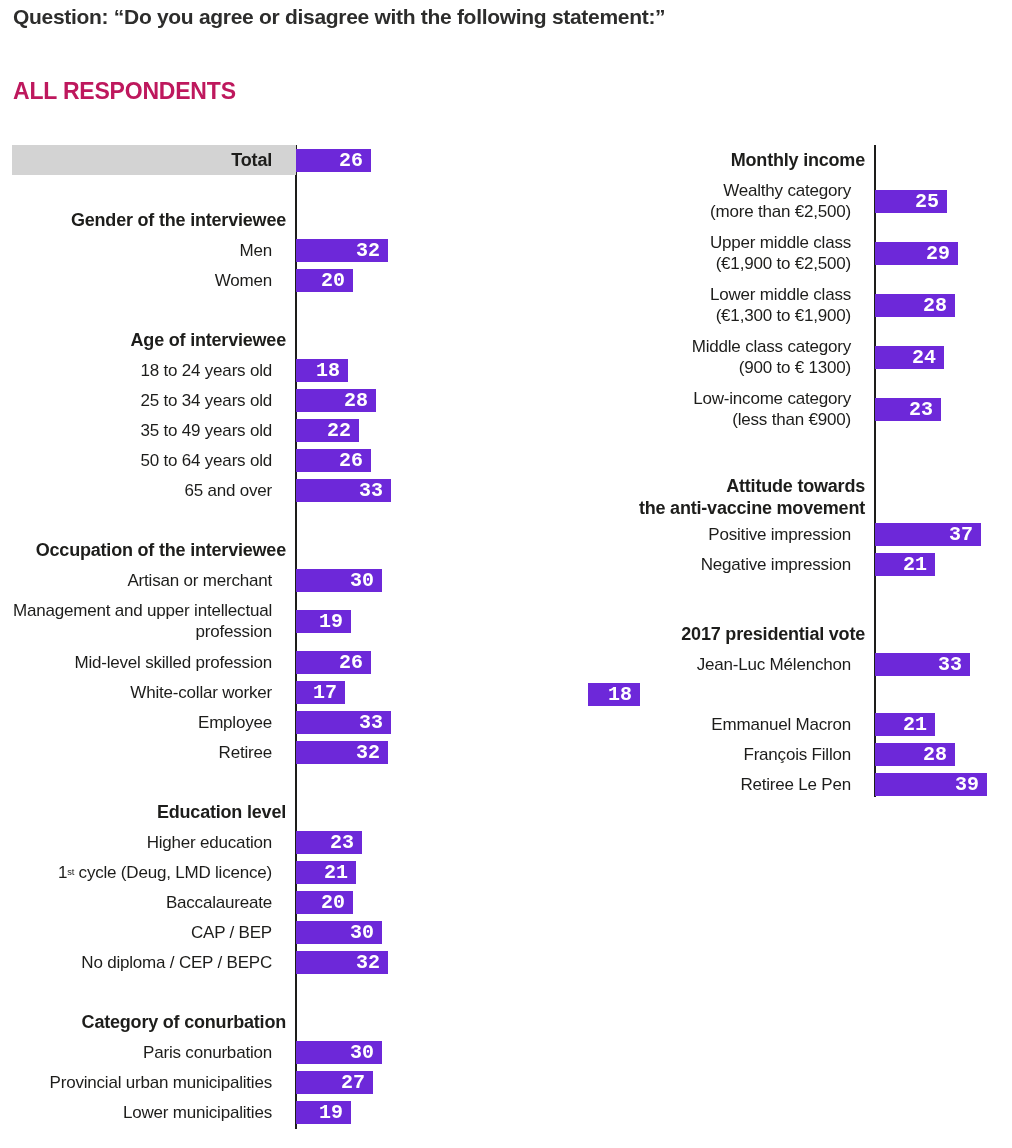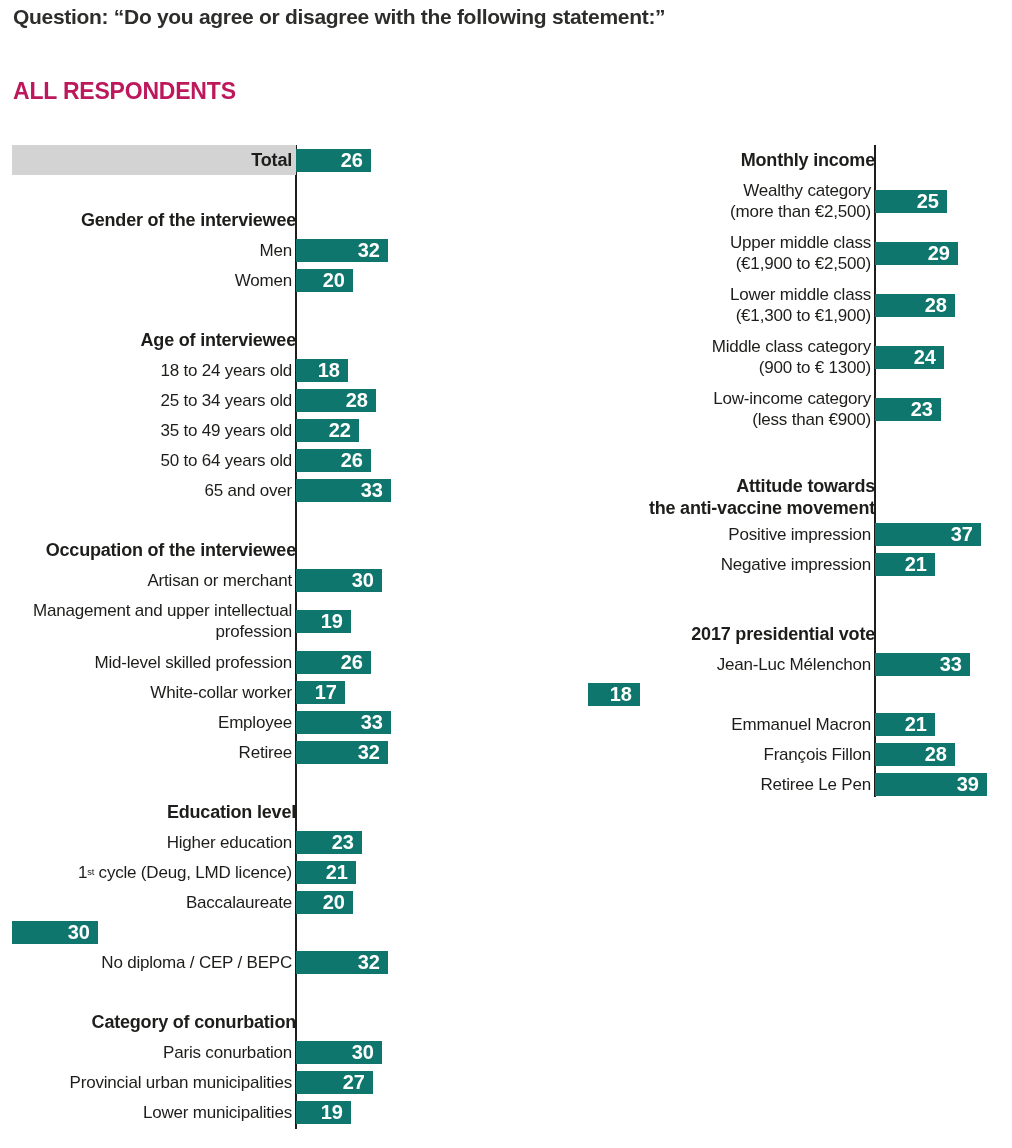--- a/index.html
+++ b/index.html
@@ -13,32 +13,32 @@
   .axis-left{left:295px;top:145px;height:984px;}
   .axis-right{left:874px;top:145px;height:652px;}
   .col{position:absolute;top:145px;}
   .col-left{left:12px;width:430px;}
   .col-right{left:588px;width:424px;}
   .group{margin-top:30px;}
   .col-right .group{margin-top:40px;}
   .group:first-child{margin-top:0;}
   .gheader{display:flex;align-items:center;justify-content:flex-end;min-height:30px;
            font-weight:bold;font-size:18px;text-align:right;white-space:pre;
-           line-height:22px;box-sizing:border-box;padding-right:0;letter-spacing:-0.2px;}
+           line-height:22px;box-sizing:border-box;padding-right:10px;letter-spacing:-0.2px;}
   .col-left .gheader,.col-left .rlabel{width:284px;}
   .col-right .gheader,.col-right .rlabel{width:287px;}
   .row{display:flex;align-items:center;height:30px;}
   .row.multi{height:52px;}
-  .rlabel{box-sizing:border-box;padding-right:4px;text-align:right;font-size:17px;
+  .rlabel{box-sizing:border-box;padding-right:24px;text-align:right;font-size:17px;
           line-height:21px;white-space:pre;height:100%;display:flex;align-items:center;
           justify-content:flex-end;letter-spacing:-0.2px;}
   .row.highlight .rlabel{background:#d3d3d3;font-weight:bold;font-size:18px;}
   .rbar-area{flex:1;display:flex;align-items:center;height:100%;position:relative;z-index:1;}
-  .rbar{height:23px;background:#0f766e;display:flex;align-items:center;
-        justify-content:flex-end;box-sizing:border-box;padding-right:8px;}
+  .rbar{height:23px;background:#6d28d9;display:flex;align-items:center;
+        justify-content:flex-end;box-sizing:border-box;padding-right:8px;font-family:Liberation Mono, monospace;}
   .rvalue{color:#ffffff;font-weight:bold;font-size:20px;}
   sup{font-size:0.55em;line-height:0;}
 </style>
 </head>
 <body>
 
 <div class="page">
   <div class="question">Question: “Do you agree or disagree with the following statement:”</div>
   <div class="audience">ALL RESPONDENTS</div>
 
@@ -190,20 +190,21 @@
         </div>
         <div class="row">
           <div class="rlabel">Baccalaureate</div>
           <div class="rbar-area">
             <div class="rbar" style="width: 57px;">
               <span class="rvalue">20</span>
             </div>
           </div>
         </div>
         <div class="row">
+          <div class="rlabel">CAP / BEP</div>
           <div class="rbar-area">
             <div class="rbar" style="width: 86px;">
               <span class="rvalue">30</span>
             </div>
           </div>
         </div>
         <div class="row">
           <div class="rlabel">No diploma / CEP / BEPC</div>
           <div class="rbar-area">
             <div class="rbar" style="width: 92px;">

